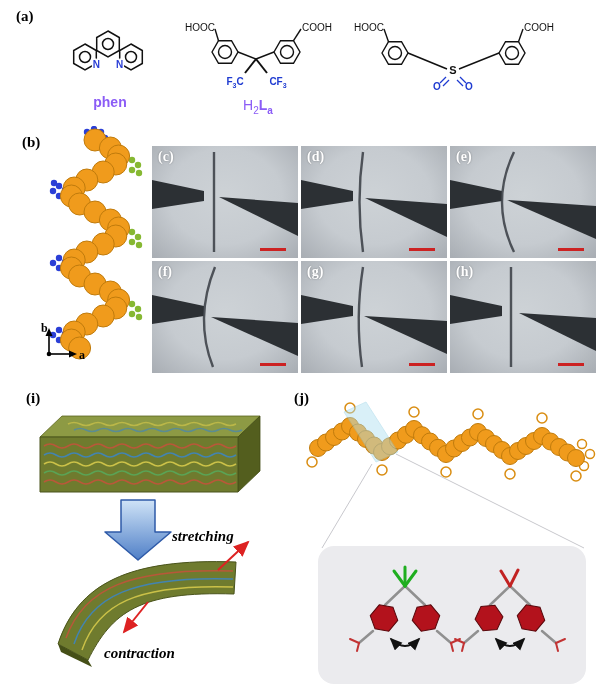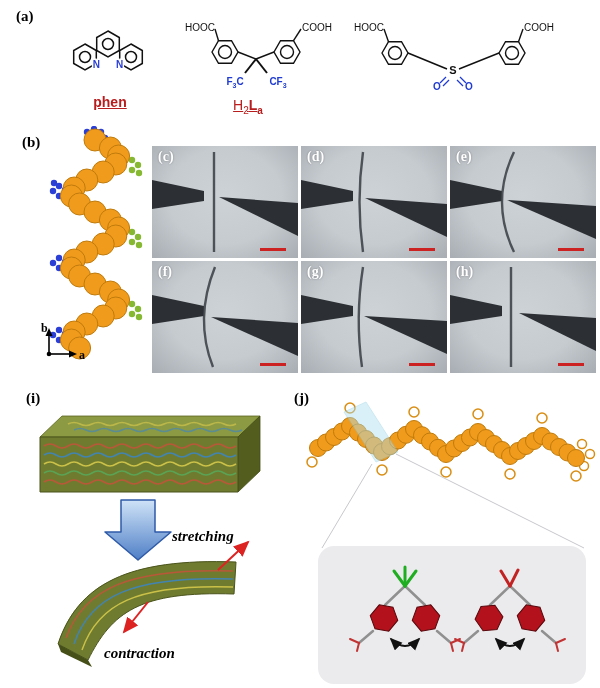--- a/index.html
+++ b/index.html
@@ -2,21 +2,21 @@
 <html style="--helix-orange: #F09B1C; --helix-orange-dark: #C07B0C; --phen-blue: #2B3FD6; --ligand-green: #86B832; --hetero-blue: #1F3BD1; --micro-bg: #C6CBD0; --needle-dark: #2C3034; --scalebar-red: #CC2222; --block-olive: #6F7B2E; --arrow-blue: #4F7FC7; --callout-box-gray: #EBEBEE; --highlight-blue: #ACE0F0; --ring-red: #B3121C; --cf3-green: #1FAE1F; --red-arrow: #DD2222;"><head>
 <meta charset="utf-8">
 <style>
   html,body{margin:0;padding:0;background:#fff;}
   .fig{position:relative;width:600px;height:688px;background:#fff;overflow:hidden;
        font-family:"Liberation Serif",serif;}
   .plabel{position:absolute;font:bold 15px "Liberation Serif",serif;color:#000;z-index:5;}
   .mlabel{position:absolute;left:6px;top:3px;font:bold 14px "Liberation Serif",serif;color:#fff;
           text-shadow:0 0 2px rgba(0,0,0,.35);z-index:3;}
   .asvg{position:absolute;}
-  .chem-name{position:absolute;font:14px "Liberation Sans",sans-serif;color:#b91c1c;text-align:center;text-decoration:underline;}
+  .chem-name{position:absolute;font:14px "Liberation Sans",sans-serif;color:#8b5cf6;text-align:center;}
   .chem-name sub{font-size:10px;}
   .chem-name .bold{font-weight:bold;}
   .mgrid{position:absolute;left:152px;top:146px;width:444px;height:227px;display:grid;
          grid-template-columns:repeat(3,146px);grid-template-rows:112px 112px;gap:3px;}
   .mcell{position:relative;width:146px;height:112px;overflow:hidden;
          background:radial-gradient(ellipse at 50% 45%, #cdd2d6 0%, var(--micro-bg,#C6CBD0) 55%, #a9aeb4 98%);}
   .mcell svg{position:absolute;left:0;top:0;}
   .mech-label{position:absolute;font:italic bold 15px "Liberation Serif",serif;color:#000;z-index:4;text-align:right;}
 </style>
 </head>
@@ -51,21 +51,21 @@
       <circle cx="104" cy="36" r="6.5"></circle>
       <line x1="110.5" y1="24.7" x2="118" y2="13"></line>
       <line x1="73" y1="43" x2="62" y2="57" stroke-width="2"></line>
       <line x1="73" y1="43" x2="84" y2="57" stroke-width="2"></line>
     </g>
     <text x="2" y="15" font-family="Liberation Sans,sans-serif" font-size="10" fill="#111">HOOC</text>
     <text x="119" y="15" font-family="Liberation Sans,sans-serif" font-size="10" fill="#111">COOH</text>
     <text x="52" y="69" text-anchor="middle" font-family="Liberation Sans,sans-serif" font-size="10" font-weight="bold" fill="var(--hetero-blue,#1F3BD1)"><tspan>F</tspan><tspan dy="3" font-size="7">3</tspan><tspan dy="-3">C</tspan></text>
     <text x="95" y="69" text-anchor="middle" font-family="Liberation Sans,sans-serif" font-size="10" font-weight="bold" fill="var(--hetero-blue,#1F3BD1)"><tspan>CF</tspan><tspan dy="3" font-size="7">3</tspan></text>
   </svg>
-  <div class="chem-name" style="left:173px;top:97px;width:150px">
+  <div class="chem-name" style="left:183px;top:97px;width:150px">
     <span>H</span><sub>2</sub><span class="bold">L</span><sub class="bold">a</sub>
   </div>
 
   <svg class="asvg" style="left:352px;top:16px" width="215" height="85" viewBox="0 0 215 85">
     <g fill="none" stroke="#111" stroke-width="1.4">
       <line x1="32" y1="13" x2="36.5" y2="25.7"></line>
       <polygon points="30,37 36.5,25.7 49.5,25.7 56,37 49.5,48.3 36.5,48.3"></polygon>
       <circle cx="43" cy="37" r="6.5"></circle>
       <line x1="56" y1="37" x2="95" y2="53"></line>
       <line x1="107" y1="53" x2="147" y2="37"></line>

